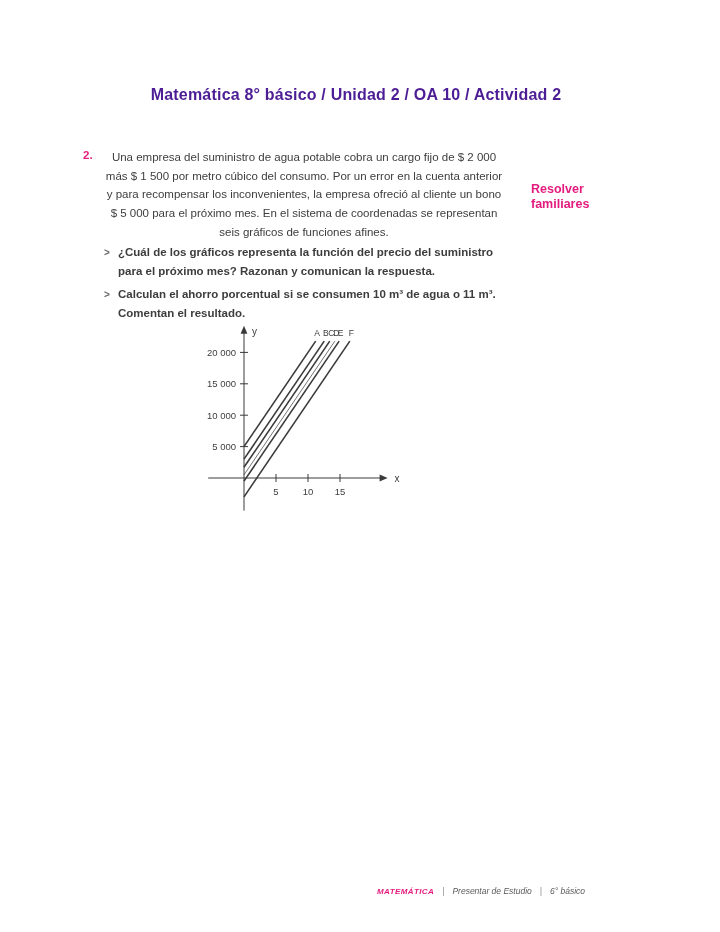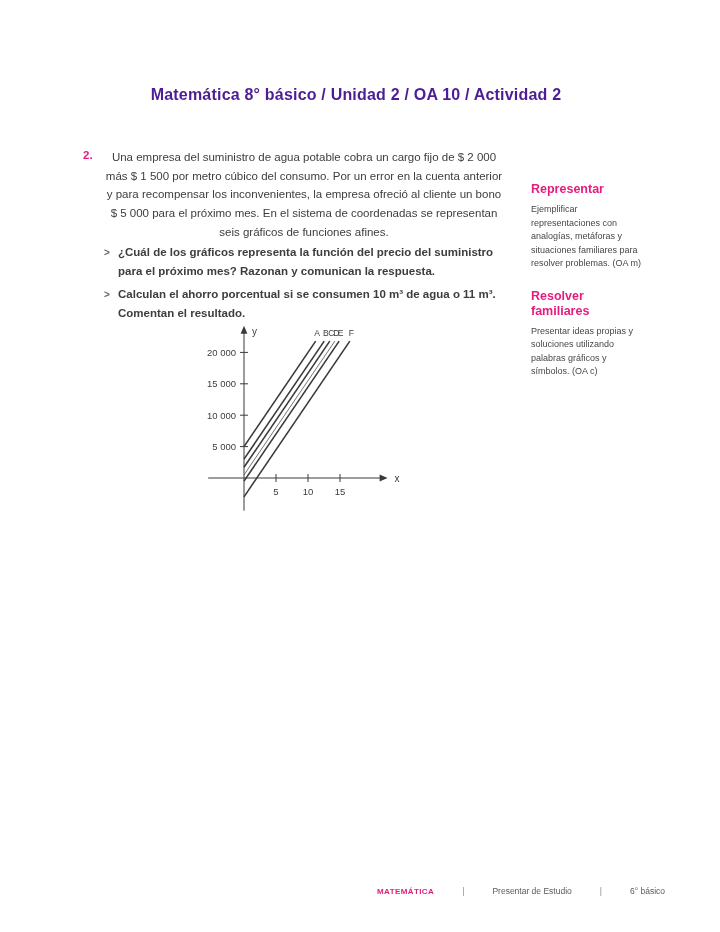--- a/index.html
+++ b/index.html
@@ -33,21 +33,21 @@
   .lbl{font-size:8.5px;fill:#3d3d3d;font-family:"Liberation Sans",sans-serif;}
   .sidebar{position:absolute;left:531px;top:182px;width:112px;}
   .skill-heading{
     color:#e31c7e;font-size:12.5px;font-weight:bold;line-height:15px;margin:0 0 6px 0;
   }
   .skill-body{
     font-size:9px;line-height:13.5px;color:#474747;margin:0 0 18px 0;
   }
   .footer{
     position:absolute;left:377px;top:886px;display:flex;align-items:baseline;
-    gap:28px;font-size:8.5px;color:#5a5a5a;
+    gap:8px;font-size:8.5px;color:#5a5a5a;font-style:italic;
   }
   .footer .brand{color:#e31c7e;font-weight:bold;font-size:8px;letter-spacing:0.4px;}
   .footer .sep{color:#8a8a8a;}
 </style>
 </head>
 <body>
 
 <div class="page-title">Matemática 8° básico / Unidad 2 / OA 10 / Actividad 2</div>
 
 <div class="activity">
@@ -96,26 +96,21 @@
       <text x="148.38" y="18.096000000000004" text-anchor="middle" class="lbl">D</text>
       <line x1="56" y1="163.14" x2="151.14666666666668" y2="23.096000000000004" stroke="#3a3a3a" stroke-width="1.6"></line>
       <text x="152.64666666666668" y="18.096000000000004" text-anchor="middle" class="lbl">E</text>
       <line x1="56" y1="178.84" x2="161.81333333333333" y2="23.096000000000004" stroke="#3a3a3a" stroke-width="1.6"></line>
       <text x="163.31333333333333" y="18.096000000000004" text-anchor="middle" class="lbl">F</text>
     </svg>
 </div>
 
 <div class="sidebar">
   <div>
-    <div class="skill-heading">Representar</div>
-    <p class="skill-body">Ejemplificar representaciones con analogías, metáforas y situaciones familiares para resolver problemas. (OA m)</p>
-  </div>
-  <div>
     <div class="skill-heading">Resolver familiares</div>
-    <p class="skill-body">Presentar ideas propias y soluciones utilizando palabras gráficos y símbolos. (OA c)</p>
   </div>
 </div>
 
 <div class="footer">
   <span class="brand">MATEMÁTICA</span>
   <span class="sep">|</span>
   <span>Presentar de Estudio</span>
   <span class="sep">|</span>
   <span>6° básico</span>
 </div>

